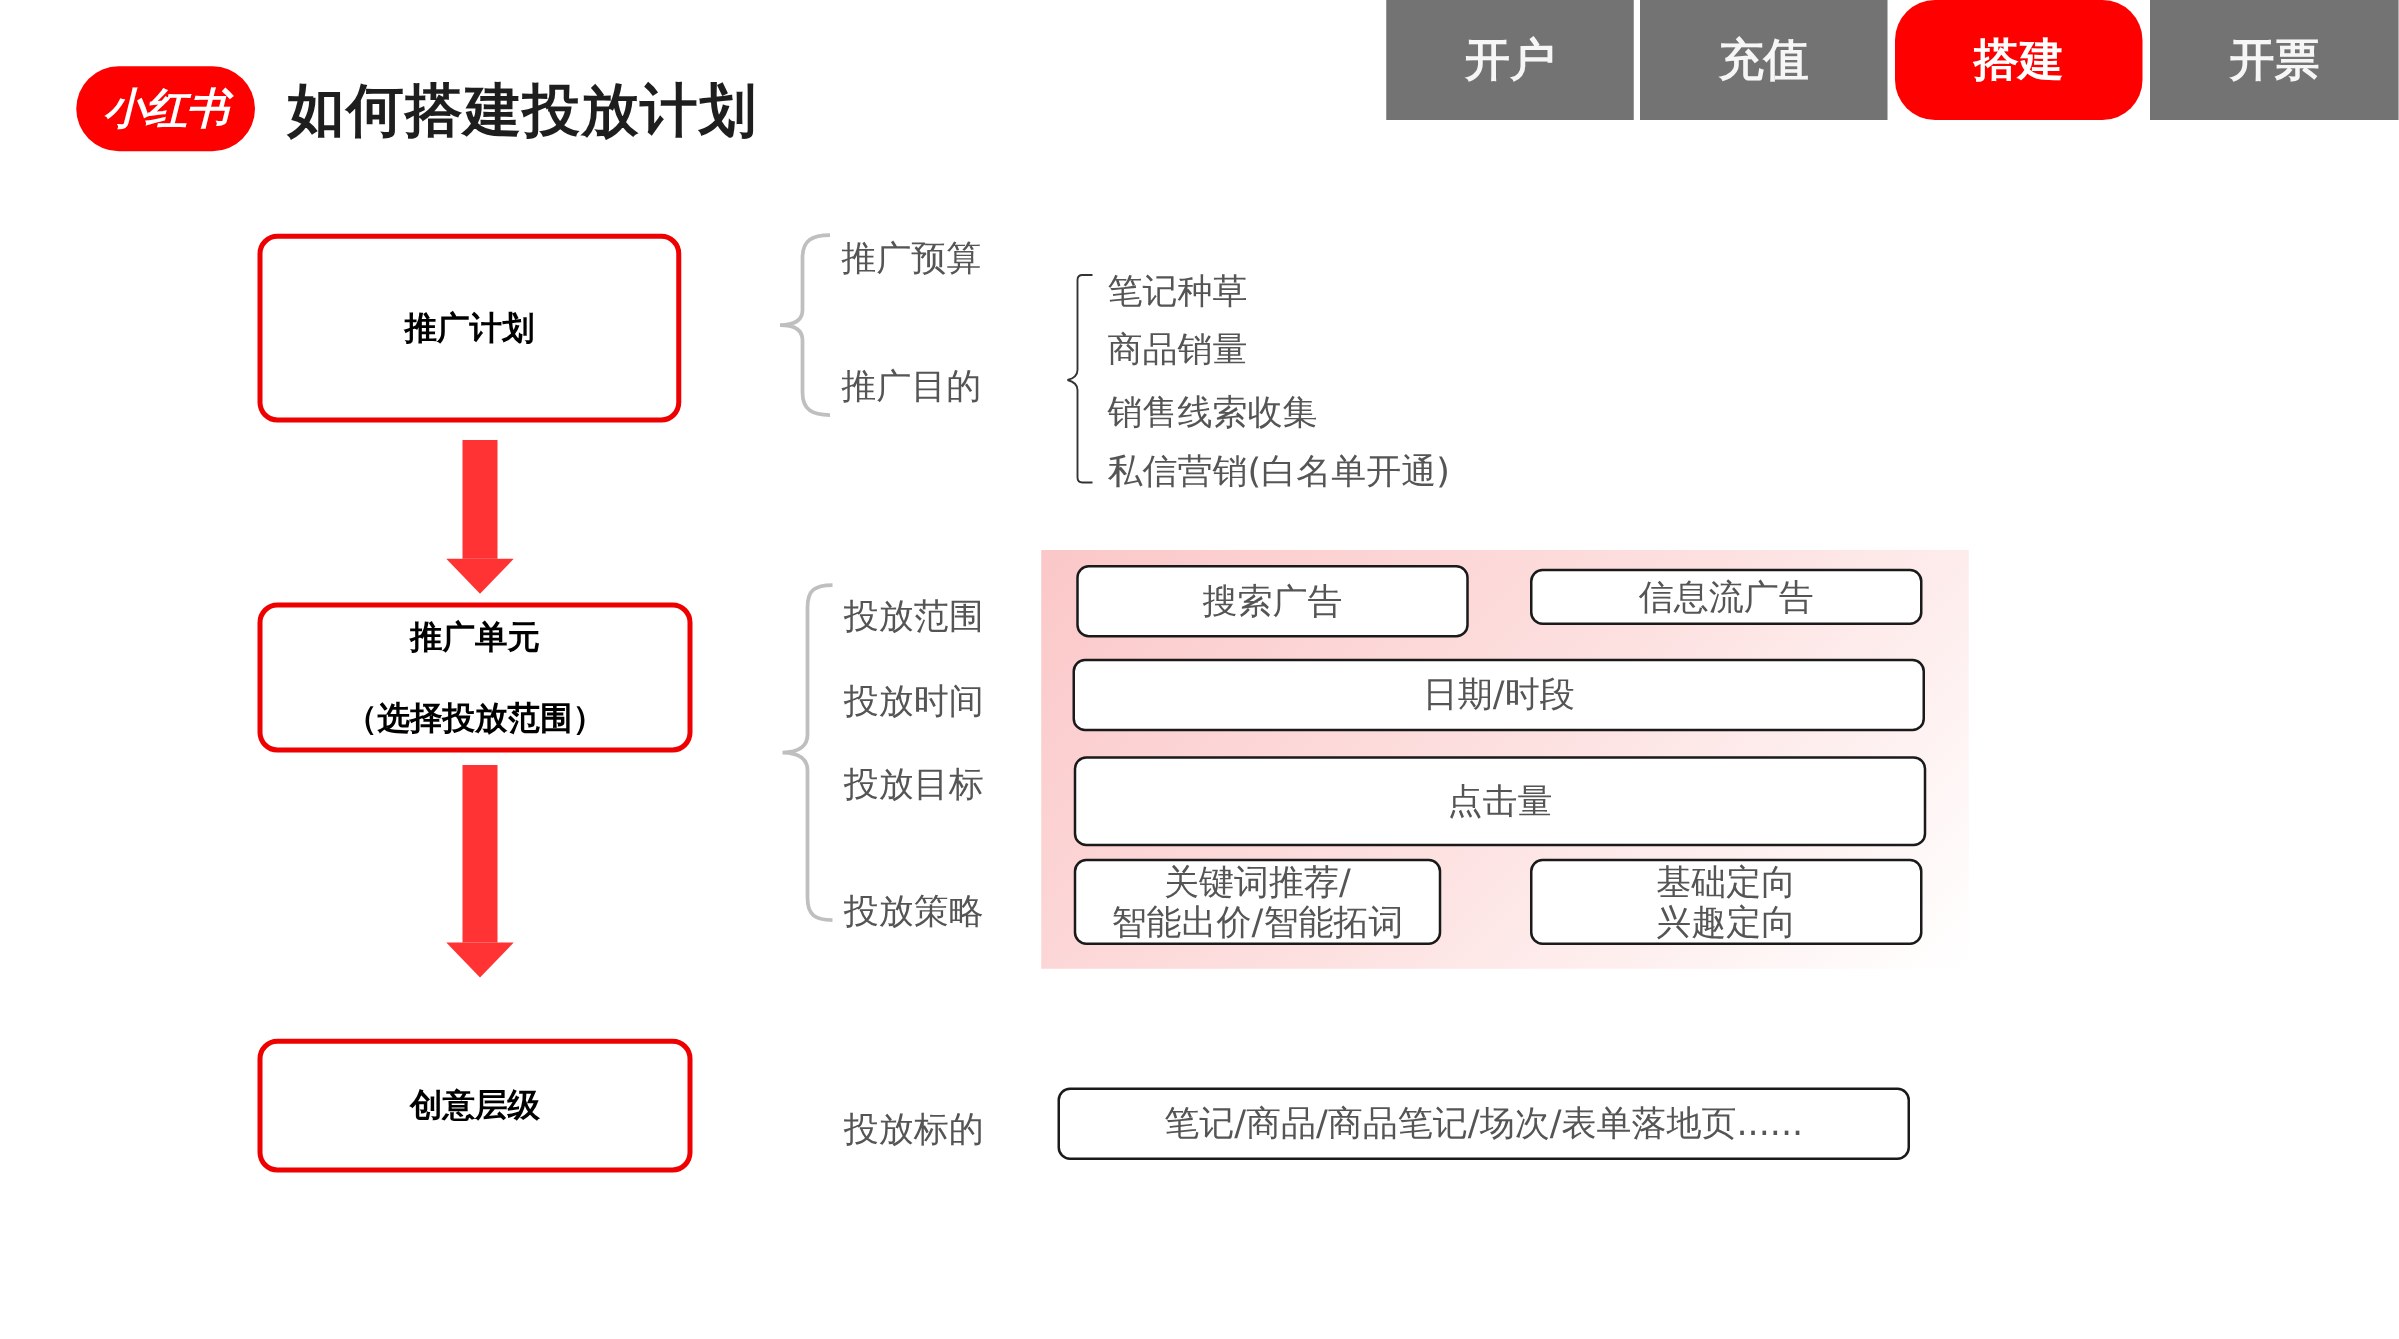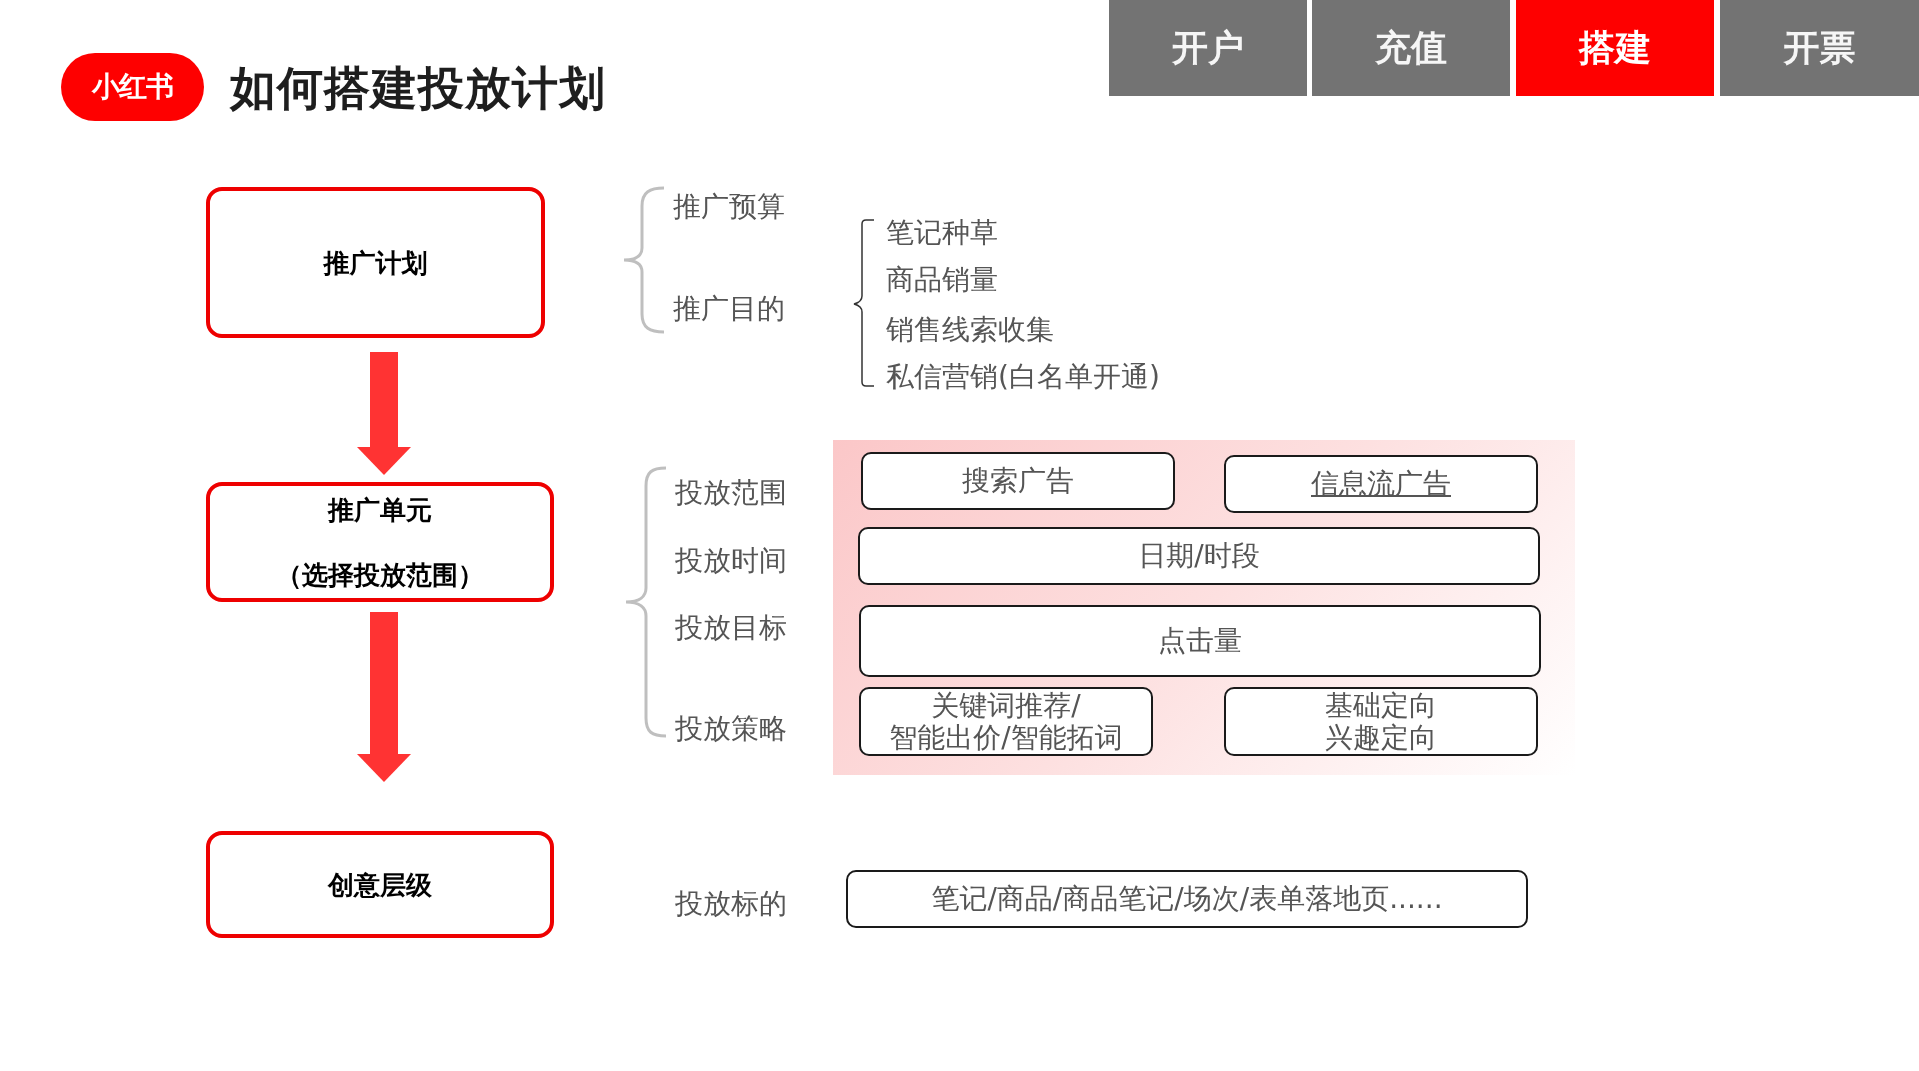--- a/index.html
+++ b/index.html
@@ -4,33 +4,33 @@
 <style>
   html, body { margin:0; padding:0; }
   body {
     width:1919px; height:1071px; position:relative; overflow:hidden;
     background:#ffffff;
     font-family: "DejaVu Sans", "Liberation Sans", sans-serif;
   }
   .abs { position:absolute; }
   .logo {
     left:61px; top:53px; width:143px; height:68px; border-radius:34px;
-    background:#fe0000; color:#fff; font-weight:bold; font-size:28px;
-    display:flex; align-items:center; justify-content:center; letter-spacing:-1px;
+    background:#fe0000; color:#fff; font-weight:bold; font-size:34px;
+    display:flex; align-items:center; justify-content:center; letter-spacing:-1px;font-style:italic;
   }
   .title {
     left:230px; top:58px; font-size:46px; font-weight:bold; color:#1e1e1e;
     letter-spacing:1px;
   }
   .tab {
     top:0; height:96px; width:198px; background:#737373; color:#f6f6f6;
     font-size:36px; font-weight:bold; display:flex; align-items:center; justify-content:center;
     cursor:pointer;
   }
-  .tab.active { background:#fe0000; color:#ffffff; }
+  .tab.active { background:#fe0000; color:#ffffff;border-radius:32px; }
   .stage {
     border:4px solid #ee0000; border-radius:16px; background:#fff; box-sizing:border-box;
     display:flex; flex-direction:column; align-items:center; justify-content:center;
     font-weight:bold; color:#000; font-size:26px; line-height:34px; text-align:left;gap:31px;
   }
   .arrow-shaft { background:#ff3333; width:28px; }
   .arrow-head {
     width:0; height:0; border-left:27px solid transparent; border-right:27px solid transparent;
     border-top:28px solid #ff3333;
   }
@@ -97,21 +97,21 @@
 <svg class="brace" style="left:622px; top:466px;" width="46" height="272">
   <path d="M44 2 C30 2 24 6 24 20 L24 122 C24 130 18 136 4 136 C18 136 24 142 24 150 L24 252 C24 266 30 270 44 270" fill="none" stroke="#bfbfbf" stroke-width="3"></path>
 </svg>
 <div class="abs label" style="left:675px; top:474px;">投放范围</div>
 <div class="abs label" style="left:675px; top:542px;">投放时间</div>
 <div class="abs label" style="left:675px; top:609px;">投放目标</div>
 <div class="abs label" style="left:675px; top:710px;">投放策略</div>
 
 <div class="abs panel"></div>
 <div class="abs opt" style="left:861px; top:452px; width:314px; height:58px;">搜索广告</div>
-<div class="abs opt" style="left:1224px; top:455px; width:314px; height:58px;text-decoration:underline;">信息流广告</div>
+<div class="abs opt" style="left:1224px; top:455px; width:314px; height:45px;">信息流广告</div>
 <div class="abs opt" style="left:858px; top:527px; width:682px; height:58px;">日期/时段</div>
 <div class="abs opt" style="left:859px; top:605px; width:682px; height:72px;">点击量</div>
 <div class="abs opt" style="left:859px; top:687px; width:294px; height:69px;">
   <span>关键词推荐/</span>
   <span>智能出价/智能拓词</span>
 </div>
 <div class="abs opt" style="left:1224px; top:687px; width:314px; height:69px;">
   <span>基础定向</span>
   <span>兴趣定向</span>
 </div>

